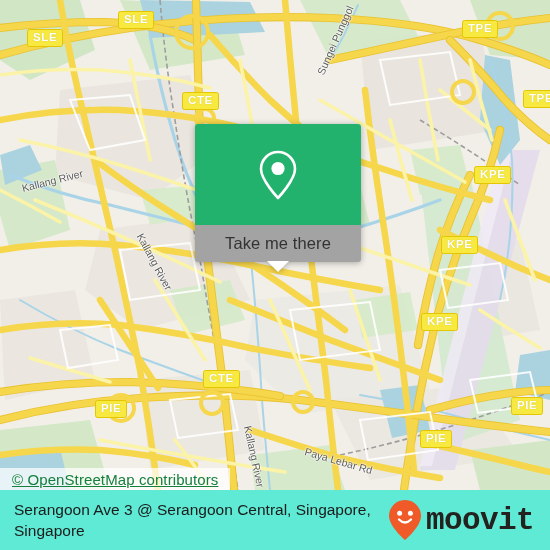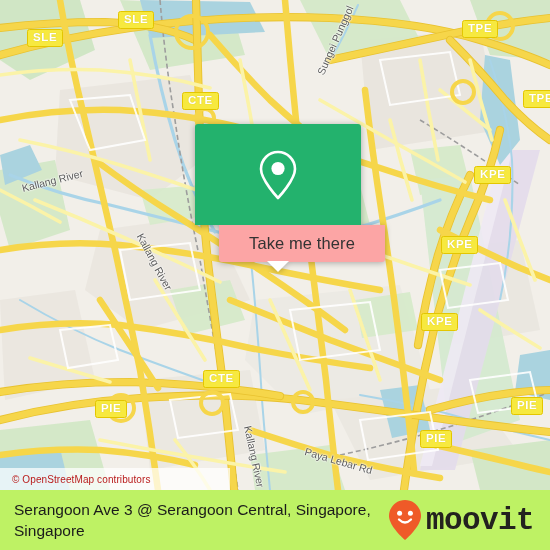--- a/index.html
+++ b/index.html
@@ -22,25 +22,26 @@
   .map-svg { position: absolute; left: 0; top: 0; }
 
   
   .attribution {
     position: absolute;
     left: 0; top: 468px;
     width: 230px; height: 22px;
     display: flex; align-items: center;
     padding-left: 12px;
     background: rgba(255,255,255,0.72);
-    font-size: 10px;
-    color: #b91c1c;
+    font-size: 15px;
+    color: #15803d;
     letter-spacing: 0.1px;
     white-space: nowrap;
     z-index: 40;
+    text-decoration: underline;
   }
 
   
   .callout {
     position: absolute;
     left: 195px; top: 124px;
     width: 166px; height: 138px;
     border-radius: 3px;
     overflow: visible;
     filter: drop-shadow(0 1px 3px rgba(0,0,0,0.30));
@@ -50,23 +51,23 @@
     position: absolute; left: 0; top: 0;
     width: 166px; height: 101px;
     background: #23b26d;
     border-radius: 3px 3px 0 0;
     display: flex; align-items: center; justify-content: center;
   }
   .pin-icon { display: block; }
   .callout-bottom {
     position: absolute; left: 0; top: 101px;
     width: 166px; height: 37px;
-    background: #fca5a5;
+    background: #a3a3a3;
     border-radius: 0 0 3px 3px;
-    display: flex; align-items: center; justify-content: center; margin-left: 24px;
+    display: flex; align-items: center; justify-content: center;
   }
   .callout-label {
     font-size: 16.5px;
     color: #333333;
     letter-spacing: 0.1px;
     white-space: nowrap;
   }
   .callout-tail {
     position: absolute;
     left: 72px; top: 137px;
@@ -74,21 +75,21 @@
     border-left: 11px solid transparent;
     border-right: 11px solid transparent;
     border-top: 11px solid #ffffff;
   }
 
   
   .footer {
     position: absolute;
     left: 0; top: 490px;
     width: 550px; height: 60px;
-    background: #bef264;
+    background: #5eead4;
     display: flex;
     align-items: center;
     justify-content: space-between;
     padding: 0 16px 0 14px;
   }
   .footer-title {
     font-size: 15.5px;
     line-height: 21px;
     color: #1b1b1b;
     max-width: 400px;

